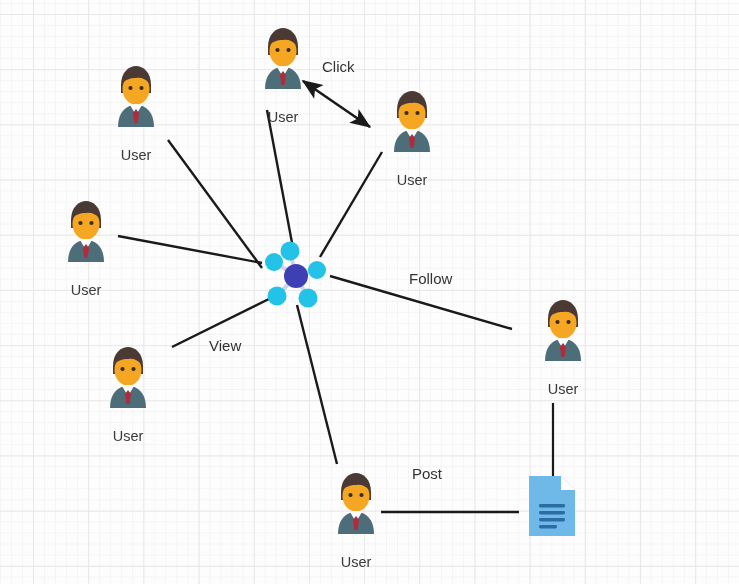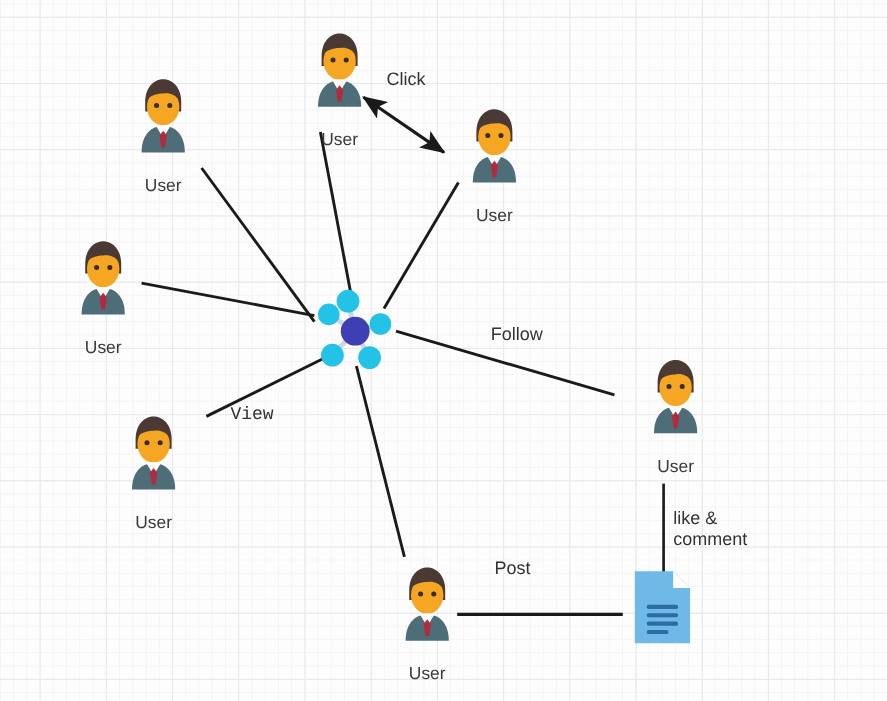--- a/index.html
+++ b/index.html
@@ -216,22 +216,18 @@
         <rect x="14" y="45" width="26" height="3.4" rx="1.4"></rect>
         <rect x="14" y="52" width="18" height="3.4" rx="1.4"></rect>
       </g>
     </svg>
   </div>
 
   <div class="edge-label" style="left:322px; top:58px;">Click</div>
 
   <div class="edge-label" style="left:409px; top:270px;">Follow</div>
 
-  <div class="edge-label" style="left:192px; top:337px;font-family:Liberation Mono, monospace;">View</div>
+  <div class="edge-label" style="left:209px; top:337px;">View</div>
 
   <div class="edge-label" style="left:412px; top:465px;text-align:right;">Post</div>
 
-  <div class="edge-label" style="left:561px; top:424px;">
-    <span>like &amp;</span><br>
-    <span>comment</span>
-  </div>
 
 </div>
 
 </body></html>

